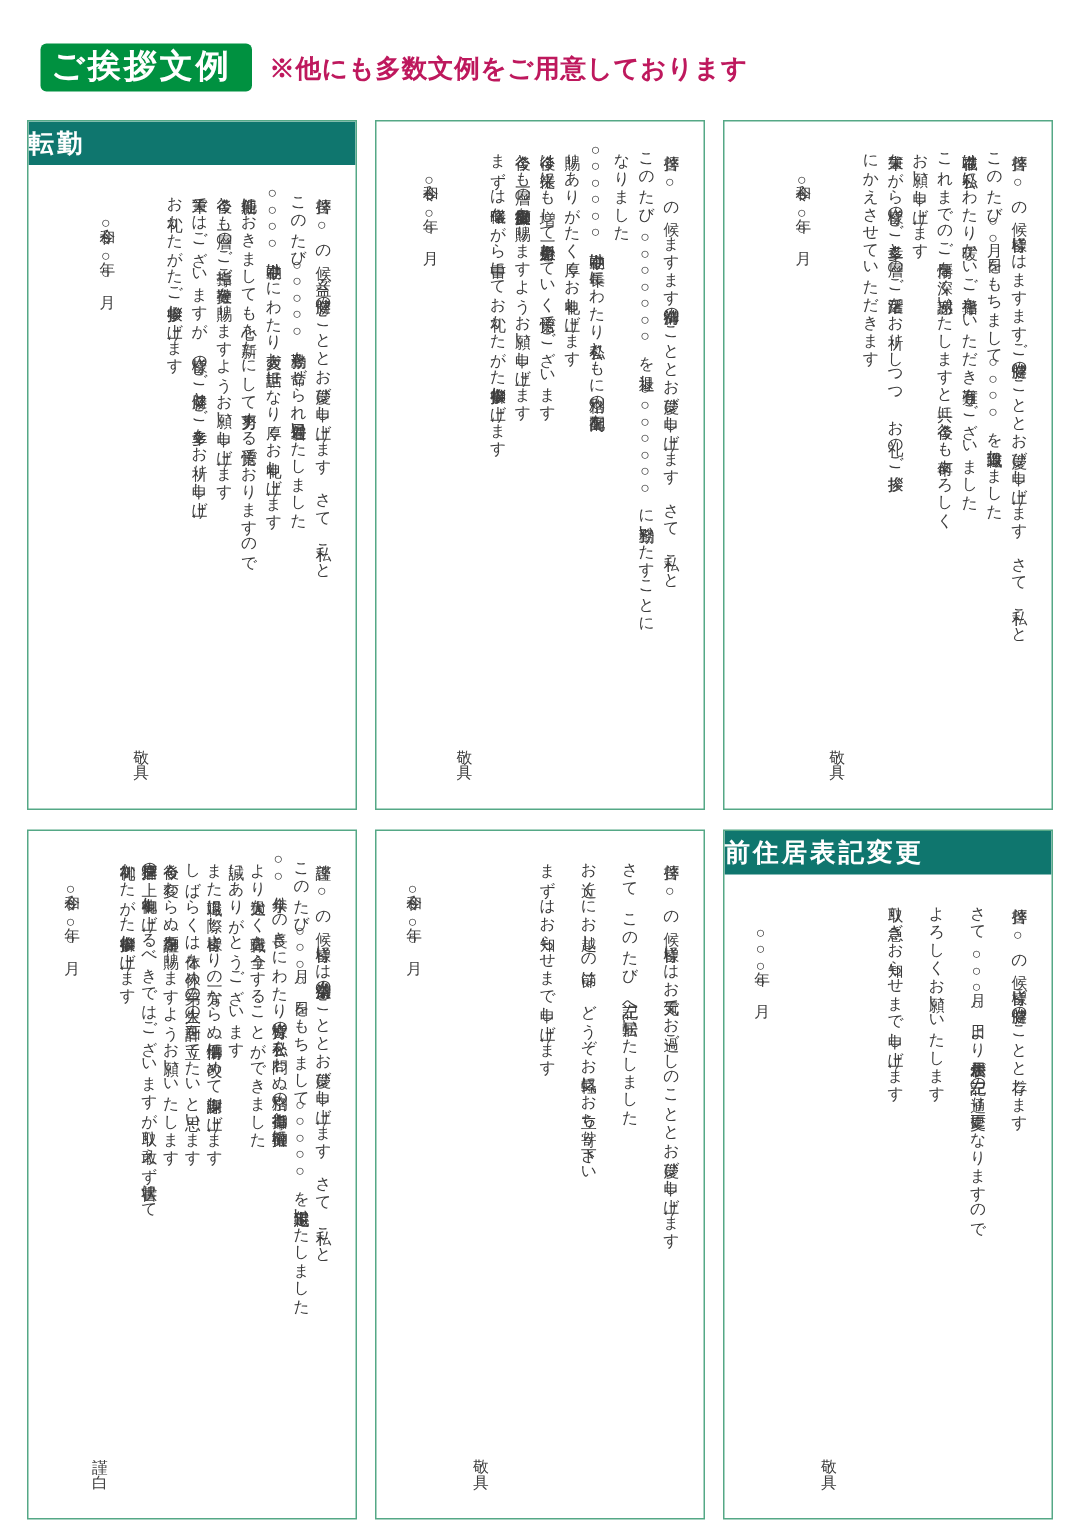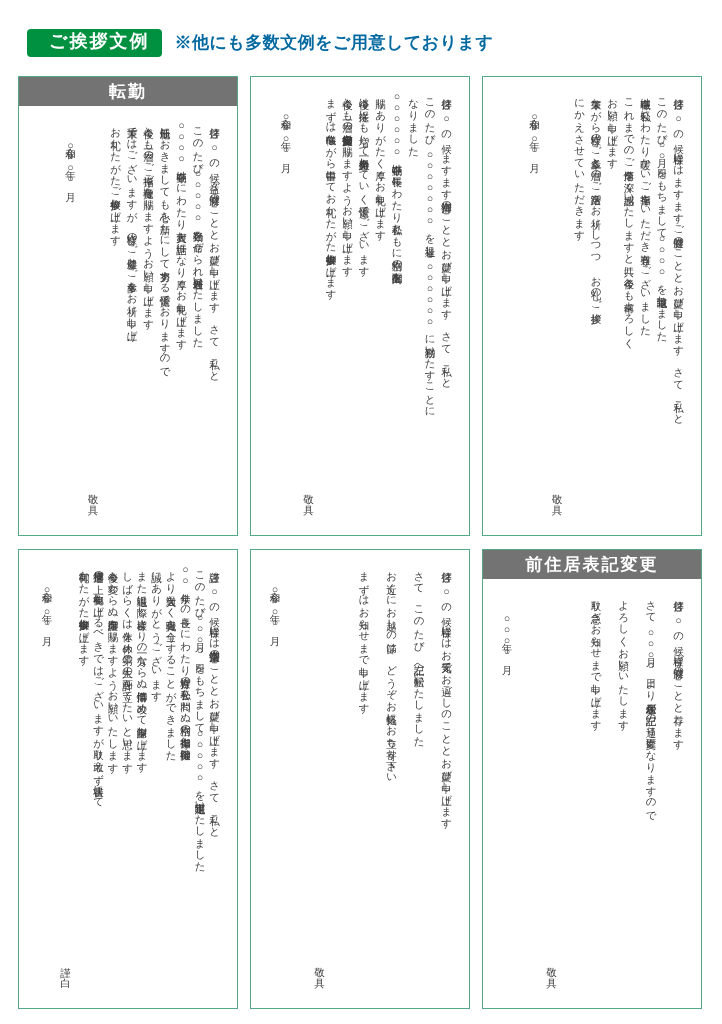--- a/index.html
+++ b/index.html
@@ -13,50 +13,50 @@
   .page-header {
     display: flex;
     align-items: center;
     gap: 12px;
     padding: 29px 0 0 27px;
   }
   .badge {
     background: #009140;
     color: #ffffff;
     font-weight: bold;
-    font-size: 18px;
+    font-size: 22px;
     letter-spacing: 2px;
-    padding: 3px 13px 5px 22px;
+    padding: 3px 13px 5px 7px;
     border-radius: 4px;
     line-height: 1.1;
   }
   .note {
-    color: #0369a1;
+    color: #be185d;
     font-weight: bold;
     font-size: 17px;
     letter-spacing: 0.5px;
   }
   .grid {
     display: grid;
     grid-template-columns: repeat(3, 220px);
     grid-template-rows: repeat(2, 460px);
     gap: 13px 12px;
     padding: 19px 0 0 18px;
   }
   .card {
     border: 1px solid #55a886;
     background: #ffffff;
     display: flex;
     flex-direction: column;
     overflow: hidden;
   }
   .card-title {
-    background: #737373;
+    background: #0f766e;
     color: #ffffff;
-    text-align: center;
+    text-align: left;
     font-size: 17px;
     font-weight: bold;
     letter-spacing: 2px;
     height: 29px;
     line-height: 29px;
     flex: 0 0 29px;
   }
   .card-body {
     flex: 1 1 auto;
     writing-mode: vertical-rl;

